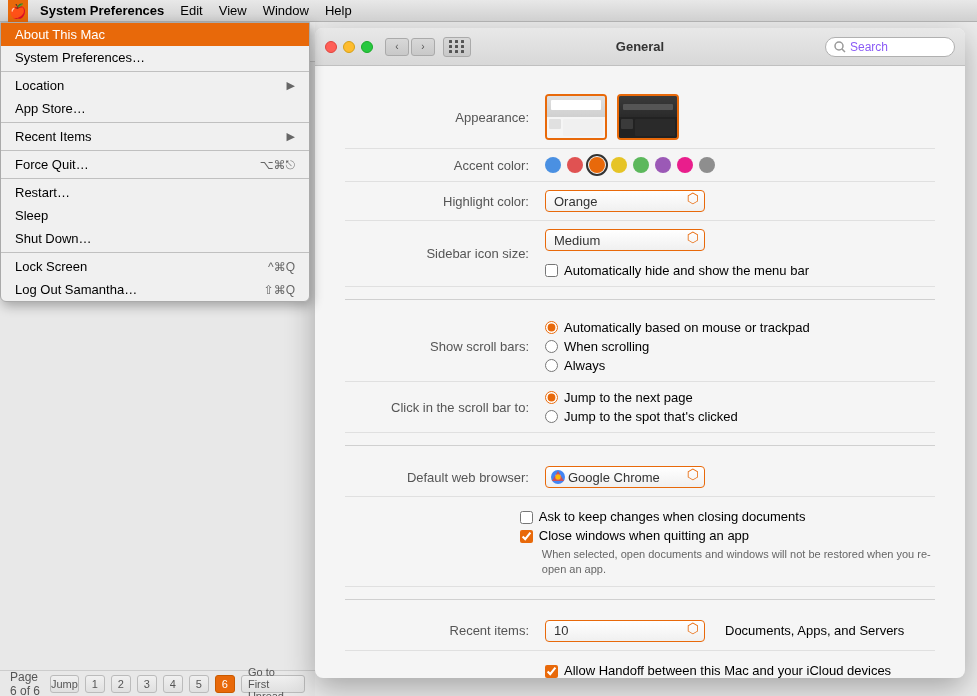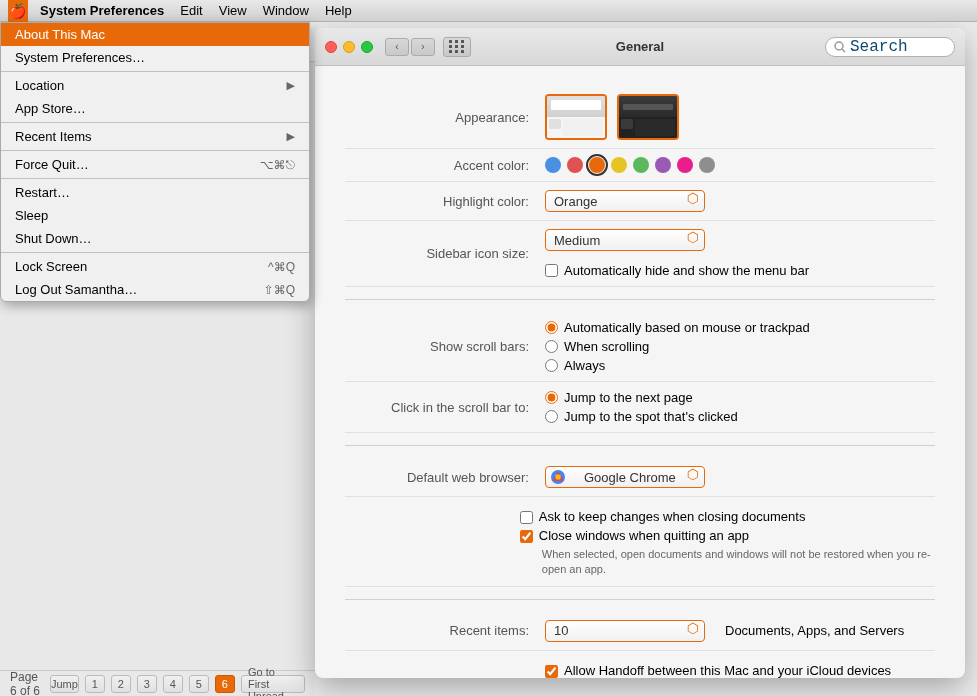--- a/index.html
+++ b/index.html
@@ -493,21 +493,21 @@
           <div class="grid-dot"></div>
           <div class="grid-dot"></div>
       </div>
     </div>
     <div class="window-title">General</div>
     <div class="search-box">
       <svg width="12" height="12" viewBox="0 0 12 12">
         <circle cx="5" cy="5" r="4" stroke="#999" stroke-width="1.5" fill="none"></circle>
         <line x1="8" y1="8" x2="11" y2="11" stroke="#999" stroke-width="1.5"></line>
       </svg>
-      <span style="color:#0c4a6e;font-size:16px;font-family:Liberation Mono, monospace;">Search</span>
+      <span style="color:#8b5cf6;font-size:12px;">Search</span>
     </div>
   </div>
 
   <div class="window-content">
 
     <div class="pref-row">
       <div class="pref-label">Appearance:</div>
       <div class="pref-control">
         <div class="appearance-options">
           <div class="appearance-thumb light-theme">
@@ -623,21 +623,21 @@
         </div>
       </div>
     </div>
 
     <hr class="section-divider">
 
     <div class="pref-row">
       <div class="pref-label">Default web browser:</div>
       <div class="pref-control">
         <div class="select-wrapper orange-select">
-          <select style="padding-left:38px;">
+          <select style="padding-left:22px;">
             <option>Google Chrome</option>
             <option>Safari</option>
             <option>Firefox</option>
           </select>
           <div style="position:absolute;left:6px;top:50%;transform:translateY(-50%);width:14px;height:14px;pointer-events:none;">
             <svg viewBox="0 0 14 14" width="14" height="14">
               <circle cx="7" cy="7" r="7" fill="#4285f4"></circle>
               <circle cx="7" cy="7" r="3" fill="white"></circle>
               <path d="M7 1 L13.06 11 L0.94 11 Z" fill="#ea4335" opacity="0.8"></path>
               <path d="M13.06 11 L7 14 L7 1 Z" fill="none"></path>

